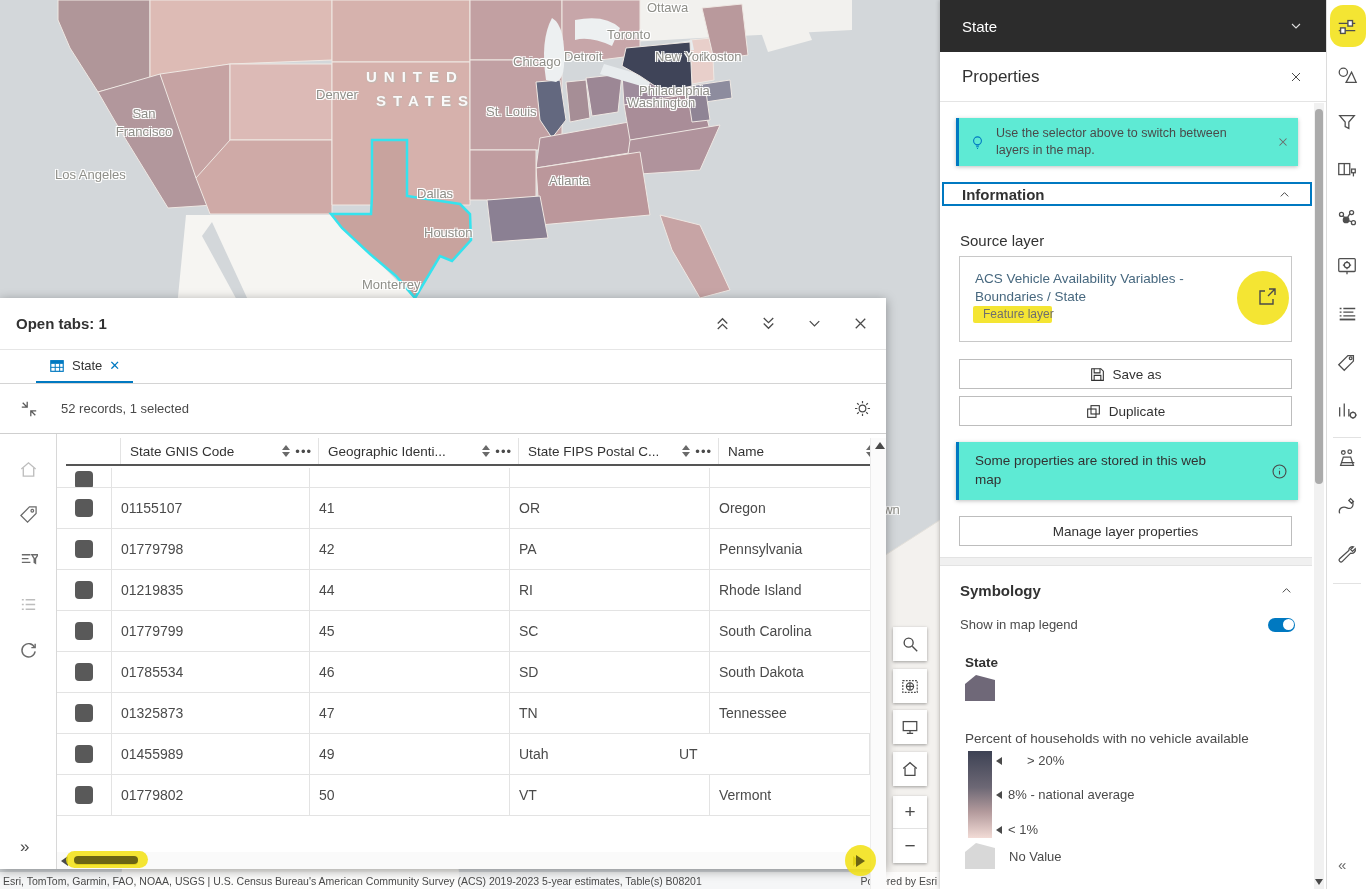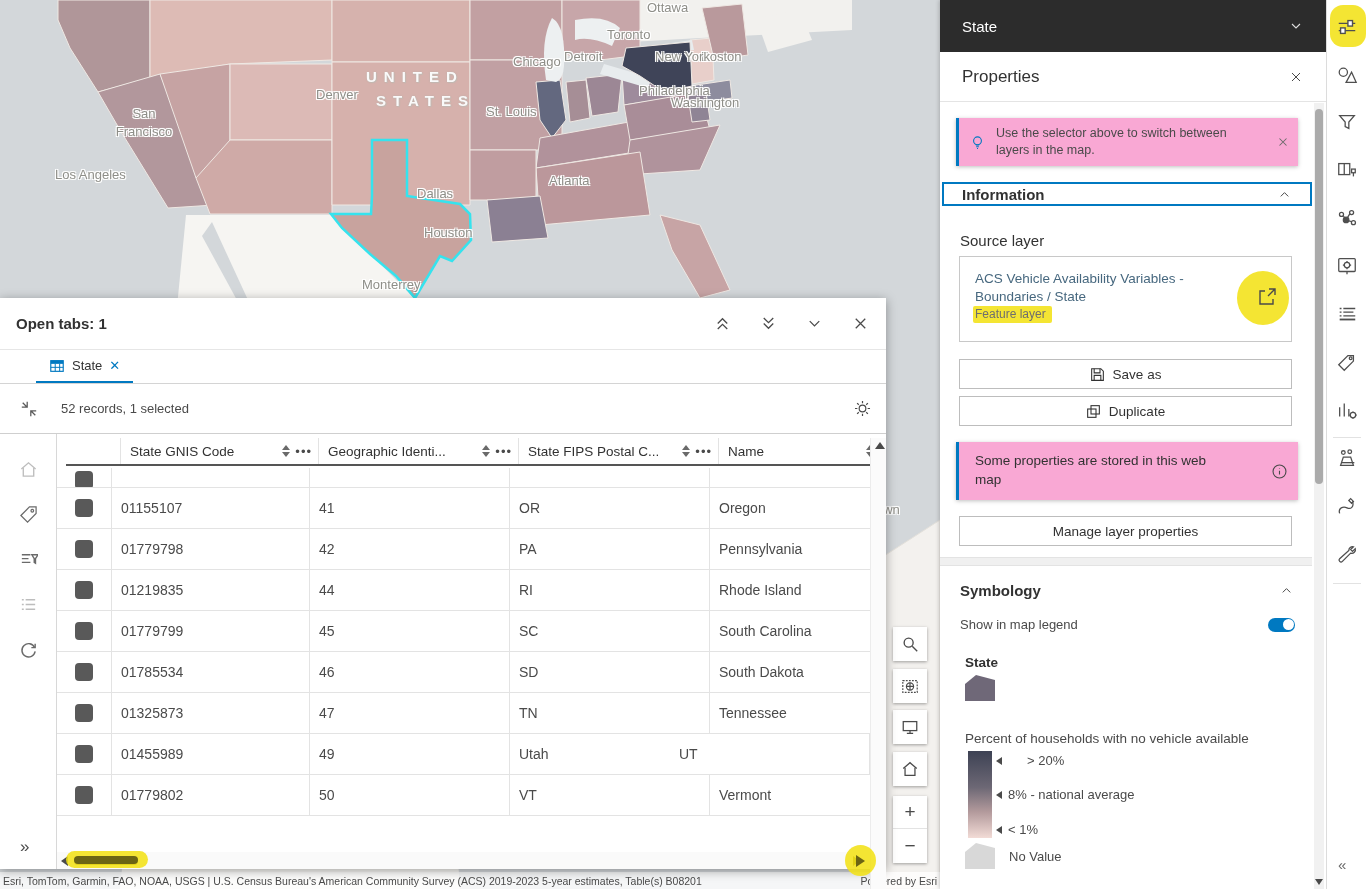--- a/index.html
+++ b/index.html
@@ -77,33 +77,33 @@
   
   .anno{position:absolute;background:#f2e117;opacity:.88;pointer-events:none;}
   
   #proppanel{left:940px;top:0;width:386px;height:889px;background:#fff;box-shadow:-1px 0 4px rgba(0,0,0,.2);}
   #selectorbar{position:absolute;left:0;top:0;width:100%;height:52px;background:#2c2c2c;color:#fff;
     display:flex;align-items:center;padding:0 22px;font-size:15px;cursor:pointer;}
   #selectorbar .chev{margin-left:auto;color:#e0e0e0;}
   #proptitle{position:absolute;left:0;top:52px;width:100%;height:50px;display:flex;align-items:center;
     padding:0 22px;font-size:17px;color:#323232;border-bottom:1px solid #e4e4e4;}
   #proptitle .close{margin-left:auto;color:#4a4a4a;cursor:pointer;}
-  .card{position:absolute;background:#f9a8d4;box-shadow:0 1px 4px rgba(0,0,0,.25);border-left:3px solid #0079c1;
+  .card{position:absolute;background:#5eead4;box-shadow:0 1px 4px rgba(0,0,0,.25);border-left:3px solid #0079c1;
     display:flex;align-items:center;}
   #hintcard{left:16px;top:118px;width:342px;height:48px;padding:0 8px 0 10px;}
   #hintcard .txt{font-size:12.5px;color:#4a4a4a;line-height:1.35;width:262px;margin-left:10px;}
   #hintcard .close{margin-left:auto;color:#6a6a6a;cursor:pointer;}
   #infohdr{position:absolute;left:2px;top:182px;width:370px;height:24px;border:2px solid #0079c1;
     display:flex;align-items:center;padding:0 18px;cursor:pointer;}
   #infohdr .lbl{font-size:15px;font-weight:bold;color:#323232;}
   #infohdr .chev{margin-left:auto;color:#4a4a4a;}
   .fieldlabel{position:absolute;font-size:15px;color:#323232;}
   #srcbox{position:absolute;left:19px;top:256px;width:333px;height:86px;border:1px solid #c8c8c8;}
   #srctitle{position:absolute;left:15px;top:13px;width:272px;font-size:13.5px;line-height:1.35;color:#47687f;}
-  #srctype{position:absolute;left:15px;top:50px;font-size:12px;color:#6e6e6e;z-index:2;}
+  #srctype{position:absolute;left:23px;top:50px;font-size:12px;color:#6e6e6e;z-index:2;}
   #srclink{position:absolute;right:14px;top:30px;color:#4a4a4a;cursor:pointer;z-index:2;}
   .pbtn{position:absolute;left:19px;width:333px;height:30px;background:#fff;border:1px solid #bdbdbd;
     display:flex;align-items:center;justify-content:center;gap:8px;font-size:13.5px;color:#323232;cursor:pointer;}
   #notecard{left:16px;top:442px;width:342px;height:58px;padding:0 10px 0 16px;}
   #notecard .txt{font-size:13.5px;color:#323232;line-height:1.4;width:250px;}
   #notecard .info{margin-left:auto;color:#4a4a4a;}
   #sepband{position:absolute;left:0;top:557px;width:372px;height:9px;background:#f0f0f0;
     border-top:1px solid #e3e3e3;border-bottom:1px solid #e3e3e3;}
   #symhdr{position:absolute;left:2px;top:572px;width:370px;height:36px;display:flex;align-items:center;
     padding:0 18px;cursor:pointer;}
@@ -188,21 +188,21 @@
 
     <span class="countrylabel" style="left:366px;top:68px;">UNITED</span>
     <span class="countrylabel" style="left:376px;top:92px;">STATES</span>
     <span class="citylabel" style="left:647px;top:0px;">Ottawa</span>
     <span class="citylabel" style="left:607px;top:27px;">Toronto</span>
     <span class="citylabel" style="left:564px;top:49px;">Detroit</span>
     <span class="citylabel" style="left:513px;top:54px;">Chicago</span>
     <span class="citylabel" style="left:701px;top:49px;">Boston</span>
     <span class="citylabel" style="left:655px;top:49px;">New York</span>
     <span class="citylabel" style="left:639px;top:83px;">Philadelphia</span>
-    <span class="citylabel" style="left:627px;top:95px;margin-left:44px;">Washington</span>
+    <span class="citylabel" style="left:627px;top:95px;">Washington</span>
     <span class="citylabel" style="left:316px;top:87px;">Denver</span>
     <span class="citylabel" style="left:112px;top:105px;width:64px;white-space:normal;text-align:center;line-height:1.4;">San Francisco</span>
     <span class="citylabel" style="left:55px;top:167px;">Los Angeles</span>
     <span class="citylabel" style="left:486px;top:104px;">St. Louis</span>
     <span class="citylabel" style="left:549px;top:173px;">Atlanta</span>
     <span class="citylabel" style="left:417px;top:186px;">Dallas</span>
     <span class="citylabel" style="left:424px;top:225px;">Houston</span>
     <span class="citylabel" style="left:362px;top:277px;">Monterrey</span>
     <span class="citylabel" style="left:876px;top:502px;">own</span>
   </div>

